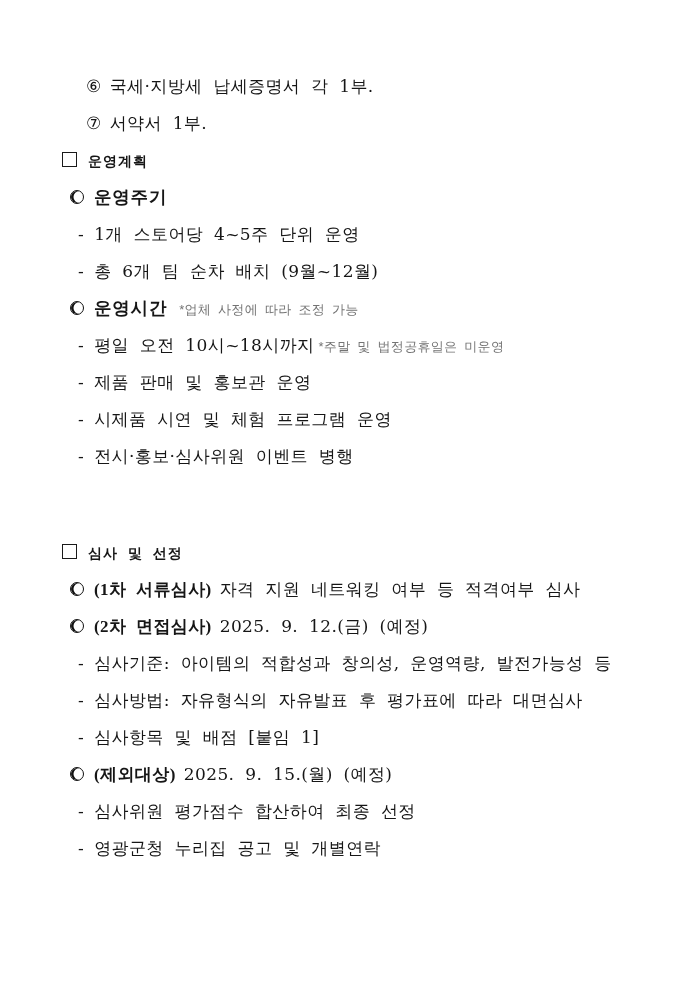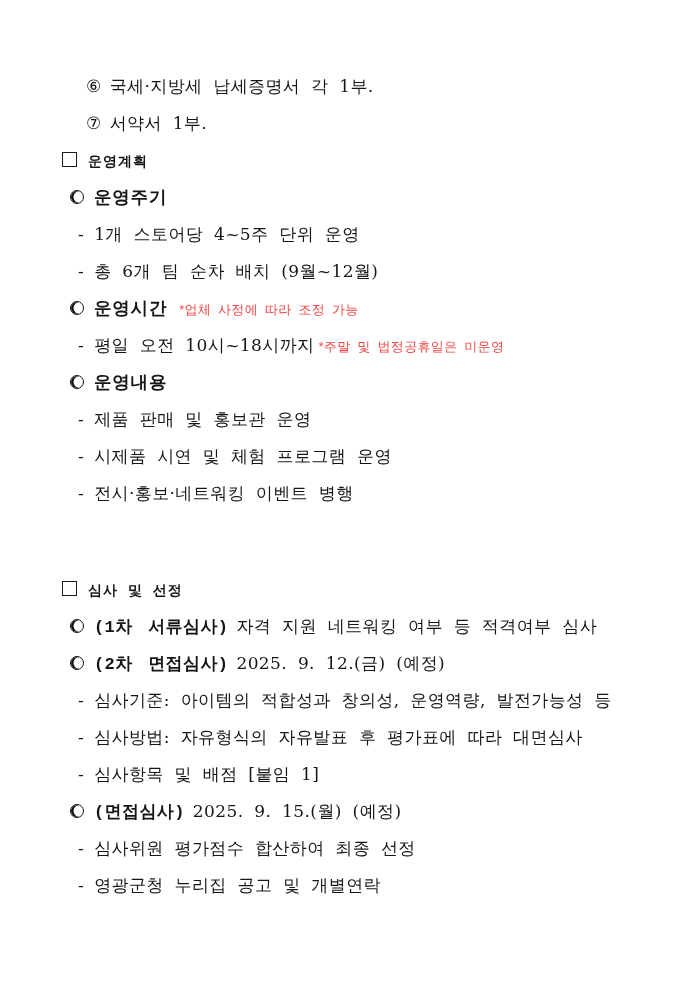--- a/index.html
+++ b/index.html
@@ -46,27 +46,27 @@
   .h1t {
     font-family:"Liberation Sans","DejaVu Sans",sans-serif;
     font-weight:bold; font-size:14px; letter-spacing:1px;
   }
   .h2t {
     font-family:"Liberation Sans","DejaVu Sans",sans-serif;
     font-weight:bold; font-size:17.5px; letter-spacing:0.8px;
     margin-right:8px;
   }
   .h2serif {
-    font-family:Liberation Mono, monospace;
+    font-family:Liberation Serif, serif;
     font-weight:bold; font-size:17px; letter-spacing:0.4px;
     margin-right:8px;
   }
   .note {
     font-family:"Liberation Sans","DejaVu Sans",sans-serif;
-    font-size:13px; color:#ef4444;
+    font-size:13px; color:#737373;
     letter-spacing:0.3px; word-spacing:3px;
     margin-left:4px;
   }
 </style>
 </head>
 <body>
 
 <div class="page">
   <div class="content">
 
@@ -89,31 +89,28 @@
     </div>
     <div class="ln dash">
       <span class="dashmark">-</span><span>총 6개 팀 순차 배치 (9월~12월)</span>
     </div>
     <div class="ln h2">
       <span class="circ"></span><span class="h2t">운영시간</span><span class="note">*업체 사정에 따라 조정 가능</span>
     </div>
     <div class="ln dash">
       <span class="dashmark">-</span><span>평일 오전 10시~18시까지</span><span class="note">*주말 및 법정공휴일은 미운영</span>
     </div>
-    <div class="ln h2">
-      <span class="circ"></span><span class="h2t">운영내용</span>
-    </div>
     <div class="ln dash">
       <span class="dashmark">-</span><span>제품 판매 및 홍보관 운영</span>
     </div>
     <div class="ln dash">
       <span class="dashmark">-</span><span>시제품 시연 및 체험 프로그램 운영</span>
     </div>
     <div class="ln dash">
-      <span class="dashmark">-</span><span>전시·홍보·네트워킹 이벤트 병행</span>
+      <span class="dashmark">-</span><span>전시·홍보·심사위원 이벤트 병행</span>
     </div>
 
     <div class="ln h1 gap-before">
       <span class="sq"></span><span class="h1t">심사 및 선정</span>
     </div>
 
     <div class="ln h2">
       <span class="circ"></span><span class="h2serif">(1차 서류심사)</span><span>자격 지원 네트워킹 여부 등 적격여부 심사</span>
     </div>
     <div class="ln h2">
@@ -122,21 +119,21 @@
     <div class="ln dash">
       <span class="dashmark">-</span><span>심사기준: 아이템의 적합성과 창의성, 운영역량, 발전가능성 등</span>
     </div>
     <div class="ln dash">
       <span class="dashmark">-</span><span>심사방법: 자유형식의 자유발표 후 평가표에 따라 대면심사</span>
     </div>
     <div class="ln dash">
       <span class="dashmark">-</span><span>심사항목 및 배점 [붙임 1]</span>
     </div>
     <div class="ln h2">
-      <span class="circ"></span><span class="h2serif">(면접심사)</span><span>2025. 9. 15.(월) (예정)</span>
+      <span class="circ"></span><span class="h2serif">(제외대상)</span><span>2025. 9. 15.(월) (예정)</span>
     </div>
     <div class="ln dash">
       <span class="dashmark">-</span><span>심사위원 평가점수 합산하여 최종 선정</span>
     </div>
     <div class="ln dash">
       <span class="dashmark">-</span><span>영광군청 누리집 공고 및 개별연락</span>
     </div>
 
   </div>
 </div>

